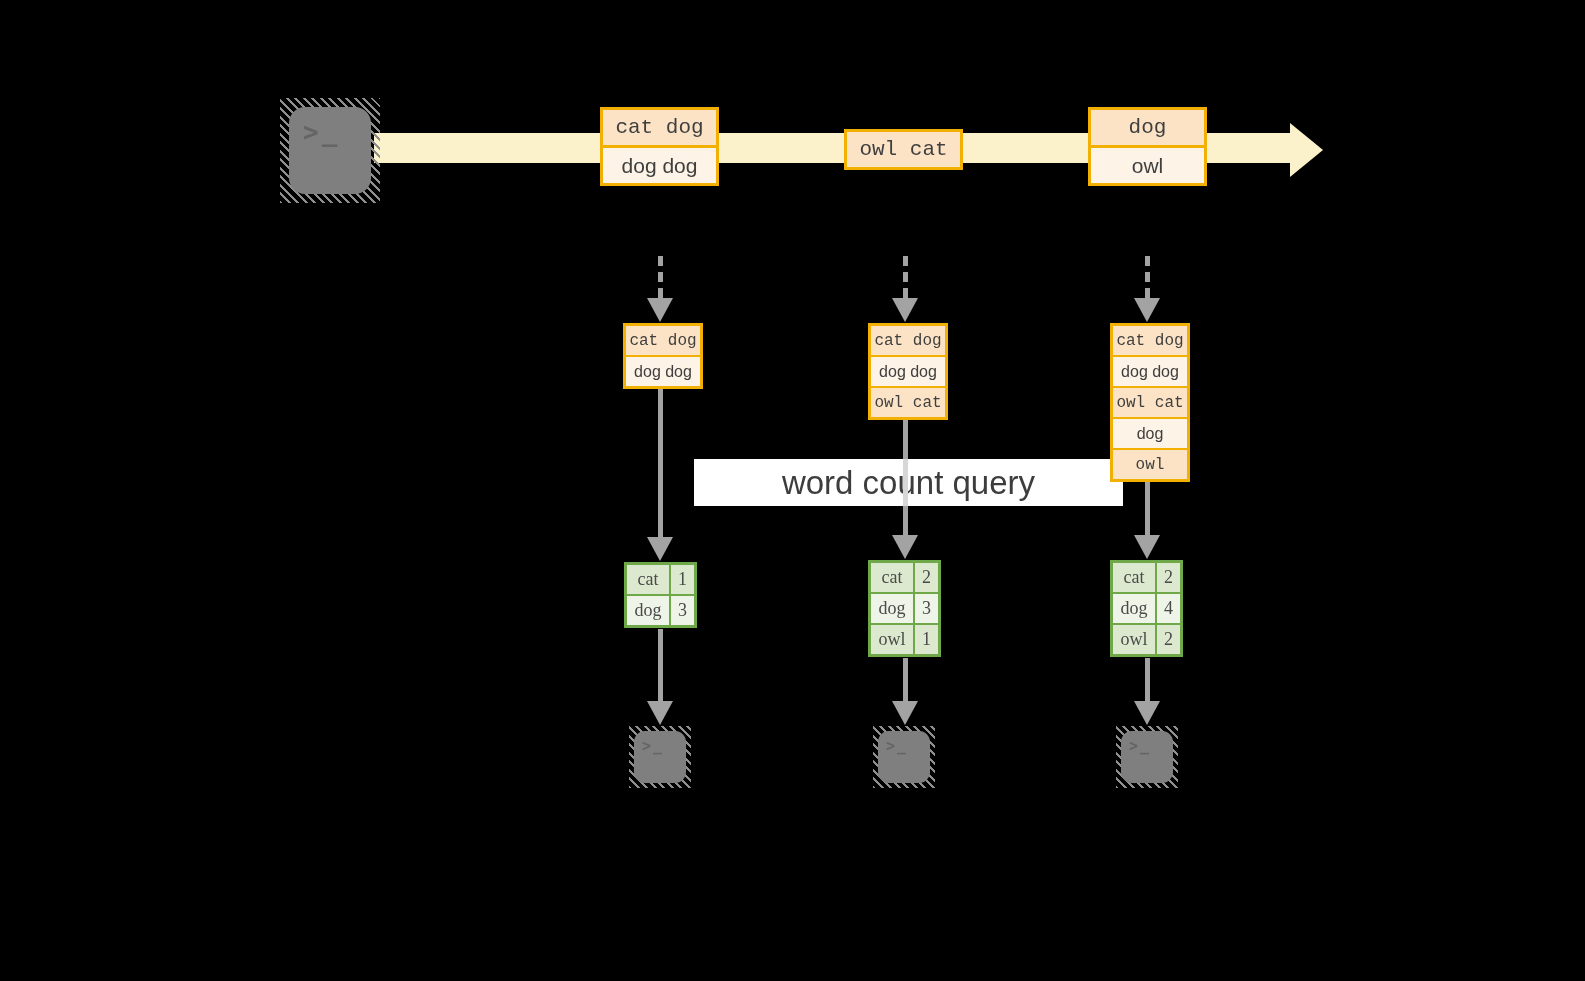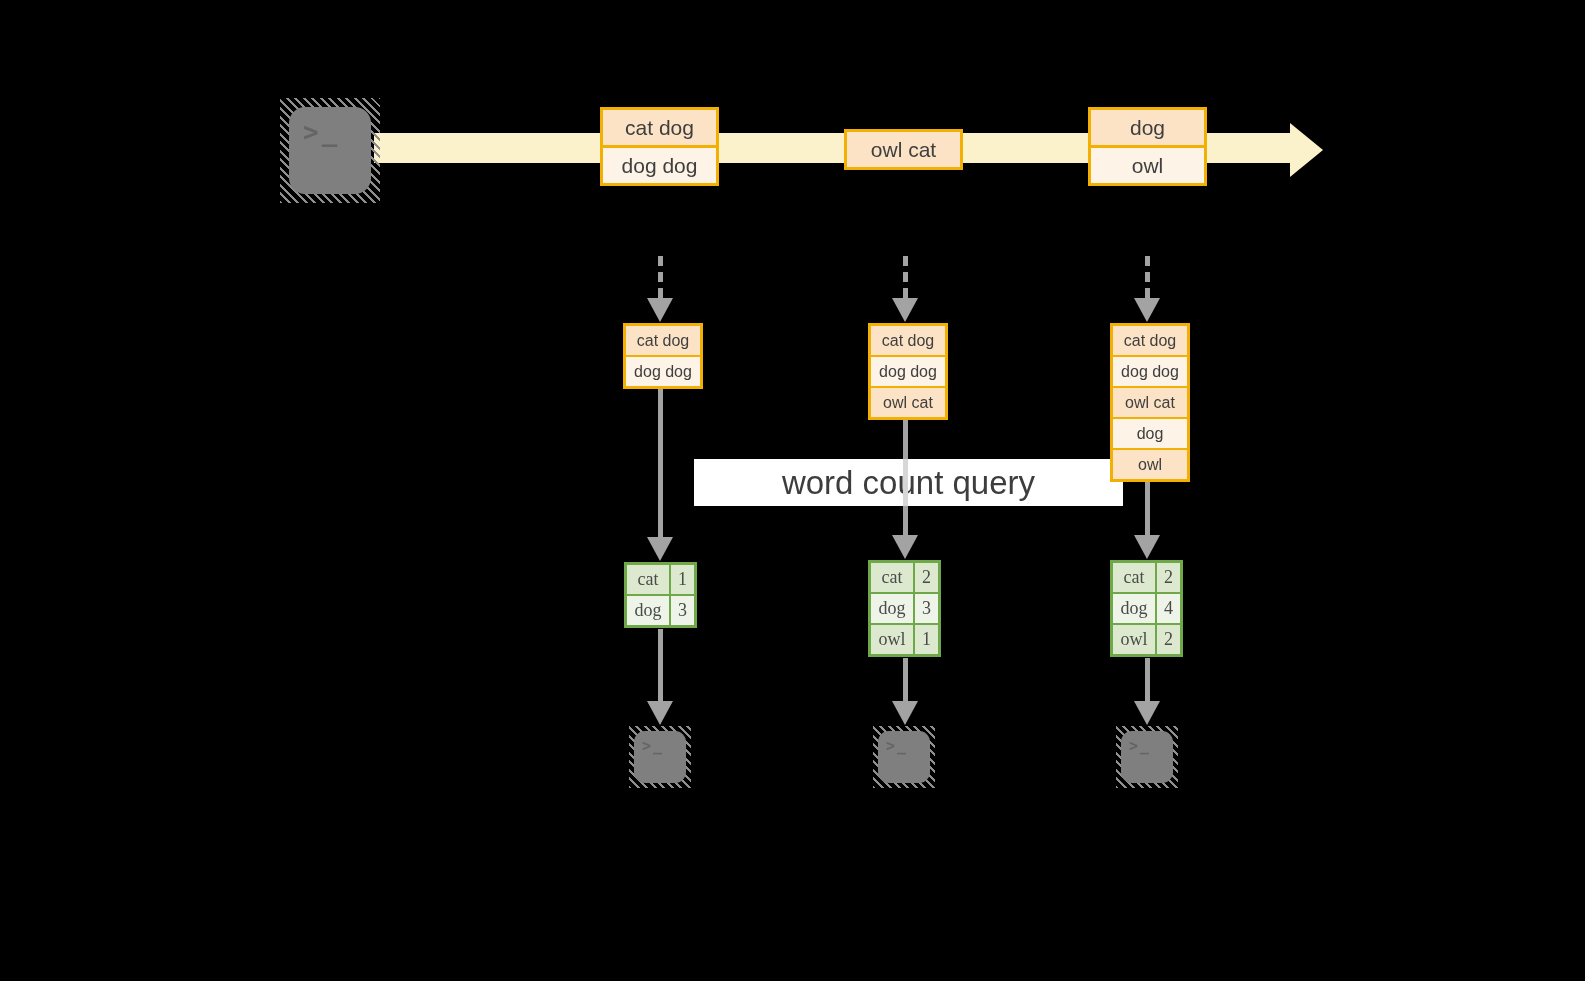--- a/index.html
+++ b/index.html
@@ -30,21 +30,21 @@
     box-sizing:border-box;z-index:3;}
   .srow{height:35px;display:flex;align-items:center;justify-content:center;
     font-size:21px;color:var(--text,#3f3f3f);}
   .srow + .srow{border-top:3px solid var(--record-border,#f2b102);}
   
   .sbox{position:absolute;width:74px;border:3px solid var(--record-border,#f2b102);
     box-sizing:content-box;z-index:6;}
   .sr{height:29px;display:flex;align-items:center;justify-content:center;
     font-size:16px;color:var(--text,#3f3f3f);}
   .sr + .sr{border-top:2px solid var(--record-border,#f2b102);}
-  .fa{background:var(--record-fill-dark,#fce3c6);}
+  .fa{background:var(--record-fill-dark,#fce3c6);font-family:Liberation Mono, monospace;}
   .fb{background:var(--record-fill-light,#fdf3e6);}
   
   .varrow{position:absolute;width:26px;display:flex;flex-direction:column;align-items:center;z-index:2;}
   .shaft{flex:1;width:5px;background:var(--arrow-gray,#a3a3a3);}
   .dshaft{flex:1;width:0;border-left:5px dashed var(--arrow-gray,#a3a3a3);}
   .head{width:0;height:0;border-left:13px solid transparent;border-right:13px solid transparent;
     border-top:24px solid var(--arrow-gray,#a3a3a3);}
   .arrow-overlay{position:absolute;left:903px;top:459px;width:5px;height:47px;background:#d7d7d7;z-index:5;}
   
   .qbox{position:absolute;left:694px;top:459px;width:429px;height:47px;

